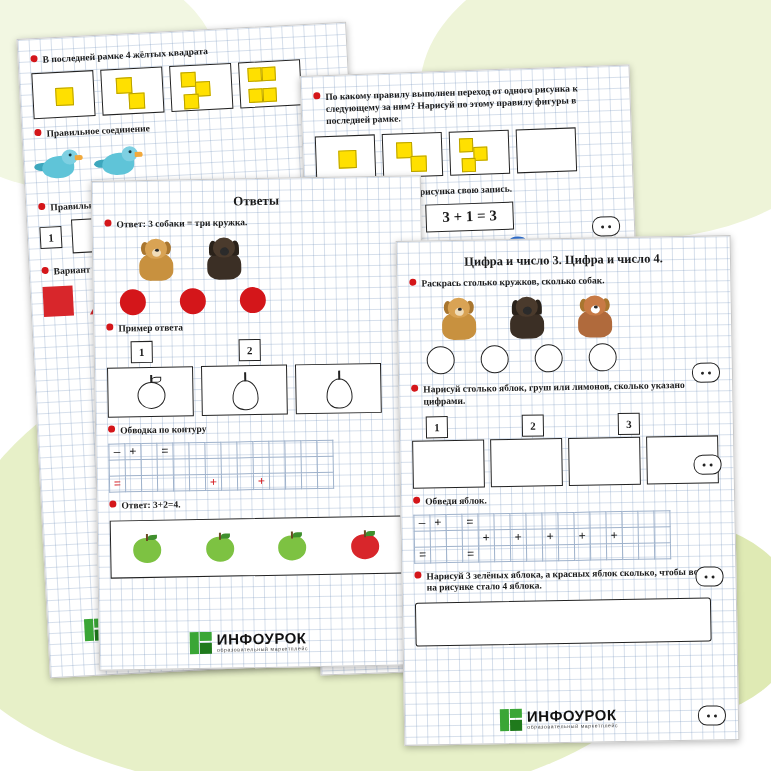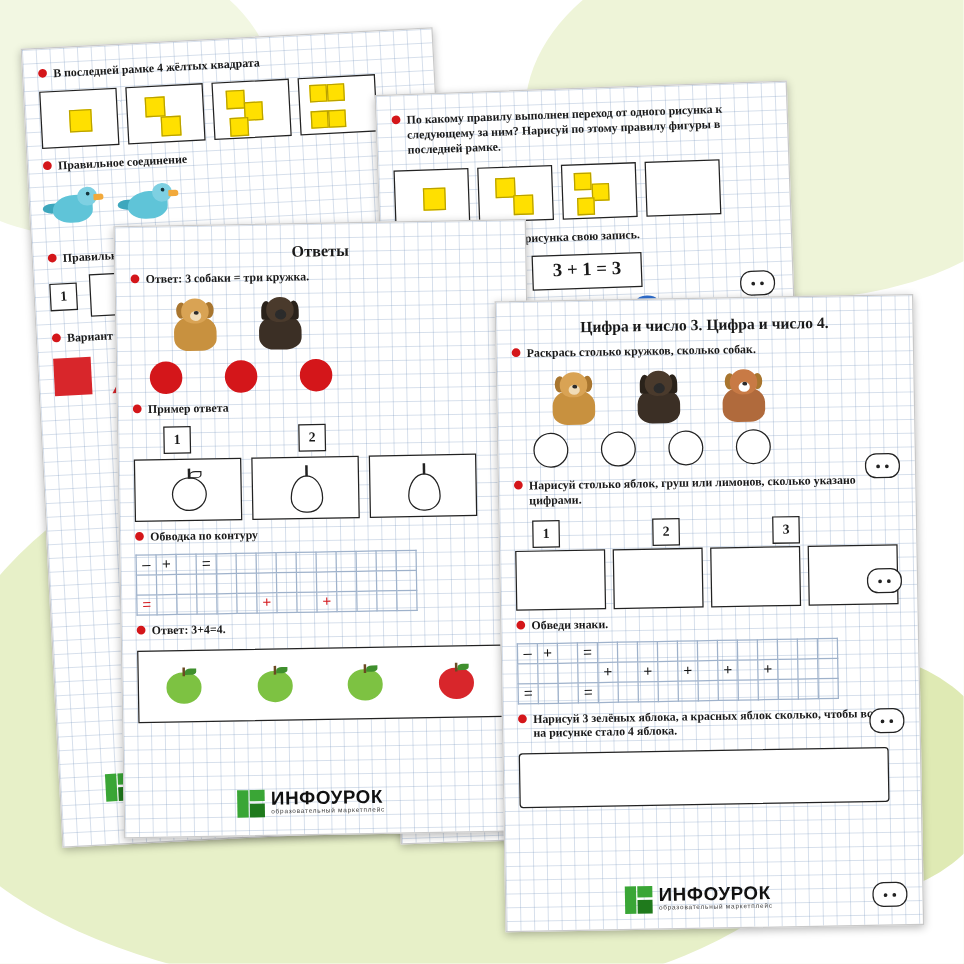--- a/index.html
+++ b/index.html
@@ -478,21 +478,21 @@
               <td></td>
               <td></td>
               <td></td>
         </tr>
       </tbody>
         </table>
     </div>
 
     <div class="task">
       <span class="bullet"></span>
-      <span class="txt">Ответ: 3+4=4.</span>
+      <span class="txt">Ответ: 3+2=4.</span>
     </div>
 
     <div class="box" style="margin:8px 0 0;width:292px;height:58px;display:flex;align-items:center;justify-content:space-around;">
       <div class="apple">
           <div class="ap"></div>
           <div class="st"></div>
           <div class="lf"></div>
         </div>
       <div class="apple">
           <div class="ap"></div>
@@ -593,21 +593,21 @@
       <div class="box" style="width:72px;height:48px;"></div>
     </div>
 
     <div class="smiley" style="position:absolute;right:12px;top:218px;">
         <i></i>
         <i></i>
       </div>
 
     <div class="task">
       <span class="bullet"></span>
-      <span class="txt">Обведи знаки.</span>
+      <span class="txt">Обведи яблок.</span>
     </div>
 
     <div style="margin:6px 0 8px;">
       <table class="wt">
         <tbody>
             <tr>
           <td>
                 <div class="sign blk">–</div>
               </td>
               <td>

